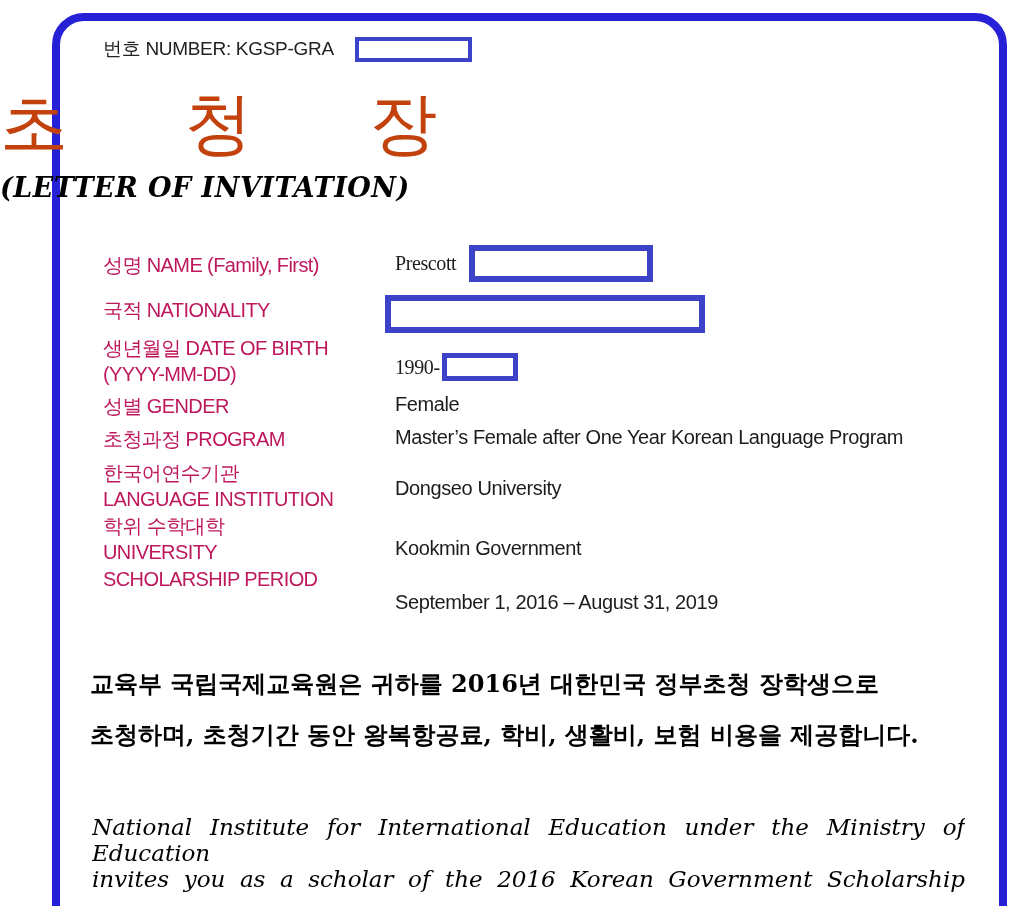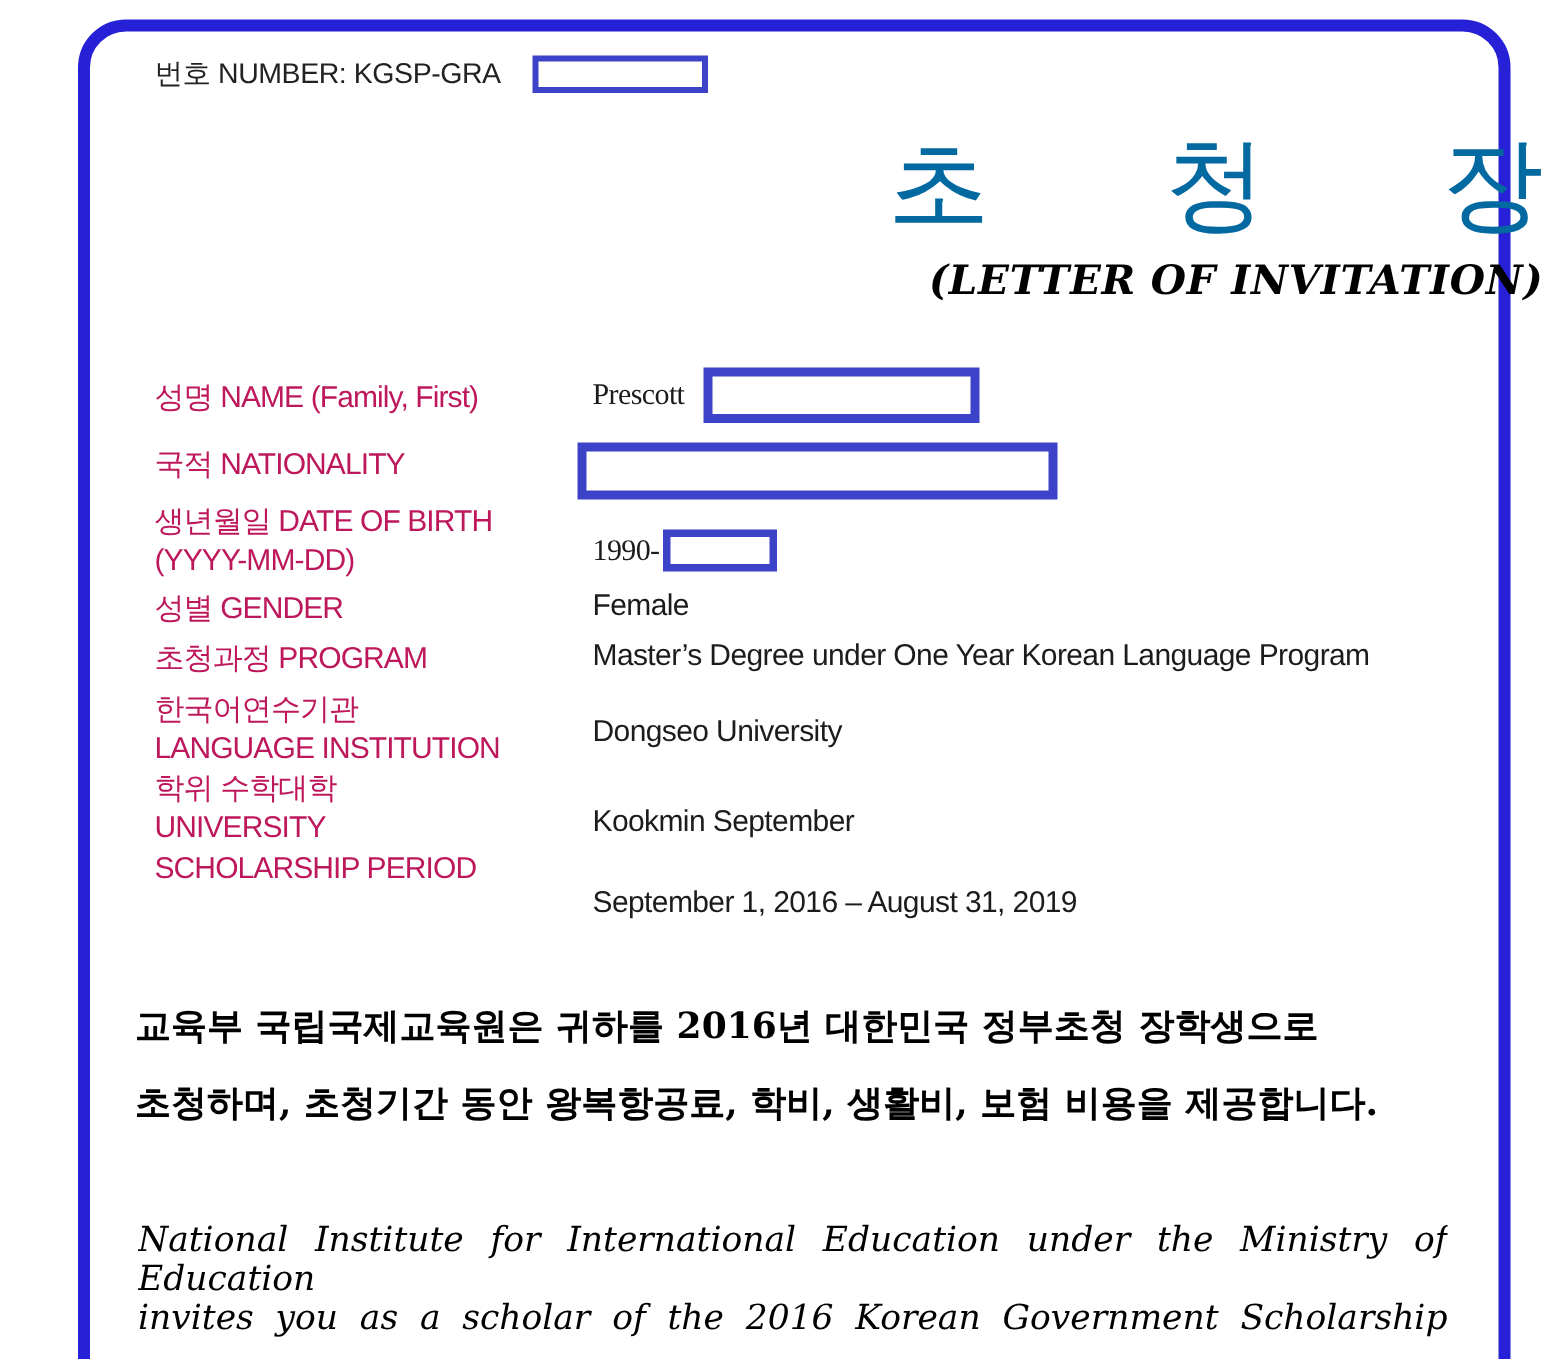--- a/index.html
+++ b/index.html
@@ -15,26 +15,26 @@
   
   .redact { border:5px solid #3d43c8; background:#ffffff; display:inline-block; flex:none; }
 
   .number-line {
     position:absolute; left:103px; top:36px; display:flex; align-items:center; gap:21px;
     font-size:19px; letter-spacing:-0.3px; color:#222;
   }
   .redact-number { width:117px; height:25px; border-width:4px; }
 
   .title {
-    position:absolute; left:0; top:88px; width:1029px; text-align:right;
-    font-family:"DejaVu Serif", serif; font-size:68px; line-height:1.05; color:#0369a1;
+    position:absolute; left:0; top:88px; width:1029px; text-align:left;
+    font-family:"DejaVu Serif", serif; font-size:68px; line-height:1.05; color:#c2410c;
     word-spacing:95px; font-weight:500;
   }
   .subtitle {
-    position:absolute; left:0; top:172px; width:1029px; text-align:right;
+    position:absolute; left:0; top:172px; width:1029px; text-align:left;
     font-family:"DejaVu Serif", serif; font-style:italic; font-weight:bold;
     font-size:27px; color:#000; letter-spacing:0.5px;
   }
 
   .lbl {
     position:absolute; left:103px; width:300px;
     font-size:20px; line-height:26px; letter-spacing:-0.6px; color:#be185d;
   }
   .val {
     position:absolute; left:395px; font-size:20px; letter-spacing:-0.4px; color:#1c1c1c;
@@ -115,23 +115,23 @@
 </div>
 
 <div class="redact v1" style="position:absolute;"></div>
 
 <div class="val valrow v2">
   <span>1990-</span>
   <span class="redact redact-dob"></span>
 </div>
 
 <div class="val v3">Female</div>
-<div class="val v4">Master’s Degree under One Year Korean Language Program</div>
+<div class="val v4">Master’s Female after One Year Korean Language Program</div>
 <div class="val v5">Dongseo University</div>
-<div class="val v6">Kookmin September</div>
+<div class="val v6">Kookmin Government</div>
 <div class="val v7">September 1, 2016 – August 31, 2019</div>
 
 <div class="kor-para">
   <span class="line jline">교육부 국립국제교육원은 귀하를 2016년 대한민국 정부초청 장학생으로</span>
   <span class="line jline">초청하며, 초청기간 동안 왕복항공료, 학비, 생활비, 보험 비용을 제공합니다.</span>
 </div>
 
 <div class="eng-para">
   <span class="line jline">National Institute for International Education under the Ministry of Education</span>
   <span class="line jline">invites you as a scholar of the 2016 Korean Government Scholarship</span>

